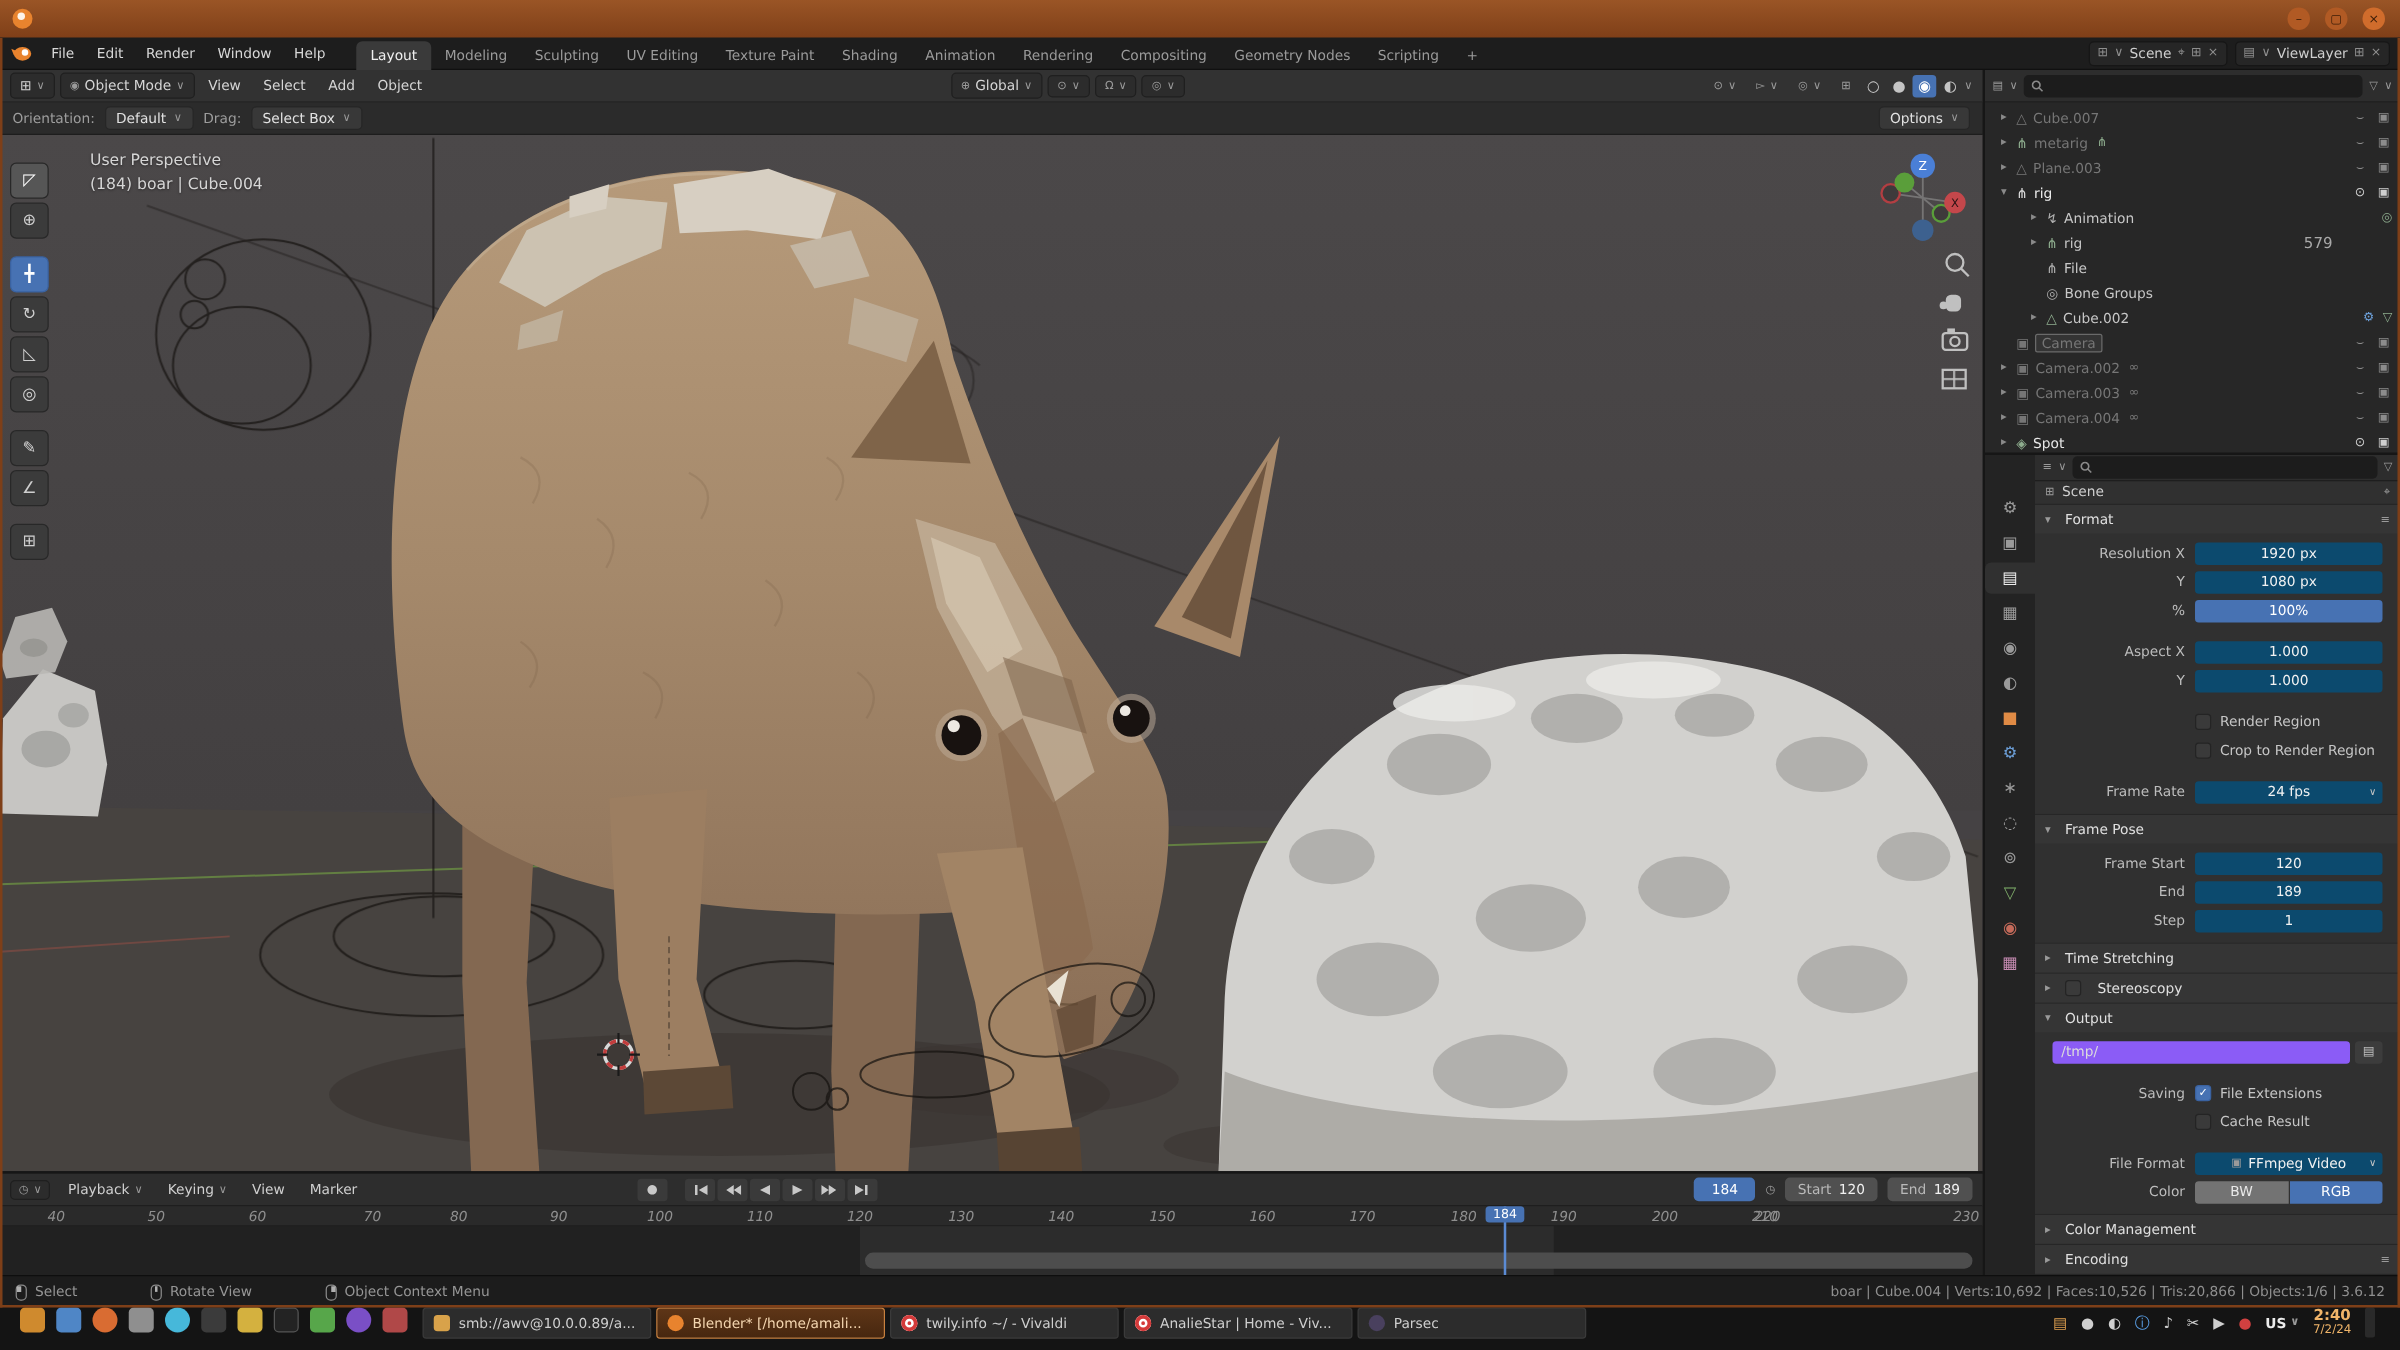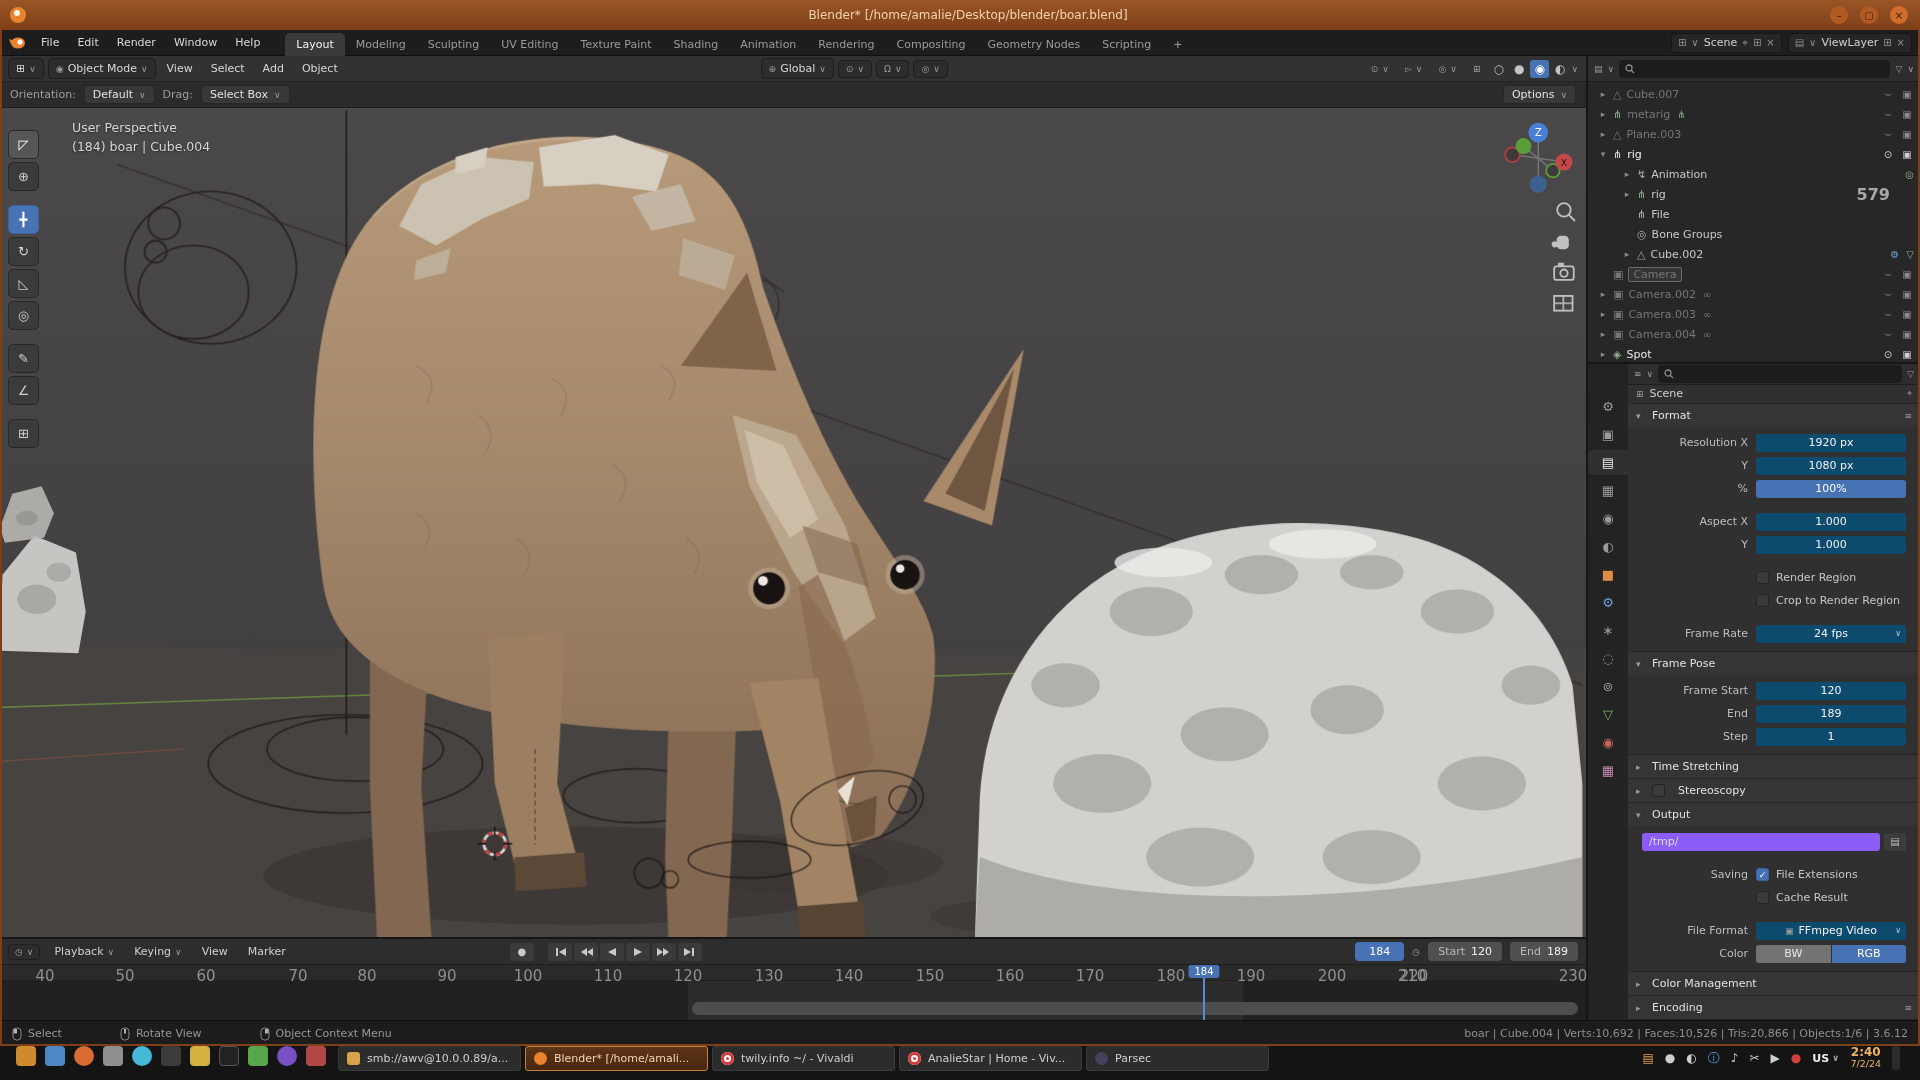--- a/index.html
+++ b/index.html
@@ -61,21 +61,21 @@
   .tl-header { height:26px; background:#2d2d2d; border-bottom:1px solid #1e1e1e; display:flex; align-items:center; gap:8px; padding:0 8px; }
   .tl-menu { color:#d0d0d0; display:flex; gap:4px; align-items:center; padding:2px 6px; }
   .transport { display:flex; gap:2px; margin-left:210px; align-items:center; }
   .tbtn { width:24px; height:18px; display:flex; align-items:center; justify-content:center; border-radius:3px; background:#3a3a3a; }
   .tbtn svg { display:block; }
   .tl-right { margin-left:auto; display:flex; gap:8px; align-items:center; }
   .frame-field { background:#4772b3; color:#fff; border-radius:4px; padding:3px 14px; }
   .startend { background:#505050; border-radius:4px; padding:3px 10px; display:flex; gap:6px; color:#f0f0f0; }
   .startend .lab { color:#b9b9b9; }
   .tl-ruler { height:16px; background:#2a2a2a; border-bottom:1px solid #202020; position:relative; }
-  .tick { position:absolute; top:2px; transform:translateX(-50%); color:#8f8f8f; font-size:15px; }
+  .tick { position:absolute; top:2px; transform:translateX(-50%); color:#8f8f8f; font-size:11px;font-style:italic; }
   .tl-tracks { flex:1; position:relative; background:#212121; }
   .range-band { position:absolute; left:688px; width:555px; top:0; bottom:0; background:#2c2c2c; }
   .tl-scrollbar { position:absolute; left:692px; right:8px; bottom:5px; height:13px; background:#4d4d4d; border-radius:7px; }
   .playhead { position:absolute; left:1203px; top:26px; bottom:0; width:2px; background:#5b8bd4; z-index:5; }
   .playhead-label { position:absolute; top:0; left:1px; transform:translateX(-50%); background:#4772b3; color:#fff; border-radius:3px; padding:1px 6px; font-size:10px; }
 
   
   .outliner { height:308px; background:#272727; border-bottom:2px solid #161616; display:flex; flex-direction:column; }
   .panel-toolbar { height:26px; background:#2d2d2d; border-bottom:1px solid #1e1e1e; display:flex; align-items:center; gap:5px; padding:0 6px; }
   .search-box { flex:1; height:18px; background:#1c1c1c; border-radius:4px; display:flex; align-items:center; gap:5px; padding:0 6px; }
@@ -83,21 +83,21 @@
   .ol-row { height:20px; display:flex; align-items:center; gap:5px; padding:0 6px 0 10px; color:#c8c8c8; }
   .ol-row .arr { width:10px; color:#8a8a8a; font-size:9px; text-align:center; flex:none; }
   .oic { font-size:11px; color:#b0b0b0; flex:none; }
   .oic.green { color:#8fae8f; }
   .oname { white-space:nowrap; }
   .dim { color:#767676; }
   .selbox { border:1px solid #6a6a6a; background:#343434; border-radius:2px; padding:0 4px; }
   .sp { flex:1; }
   .rt { color:#8c8c8c; font-size:10px; width:14px; text-align:center; }
   .rt.bright { color:#cfcfcf; }
-  .badge { color:#a8a8a8; margin-right:24px; font-size:16px;font-weight:bold; }
+  .badge { color:#a8a8a8; margin-right:48px; font-size:12px; }
   .ind2 { padding-left:34px; }
   .extra { font-size:10px; color:#8fae8f; margin-left:2px; }
   .extra.blue { color:#6c9fd8; }
 
   
   .props { flex:1; display:flex; background:#303030; overflow:hidden; }
   .props-tabs { width:40px; background:#232323; display:flex; flex-direction:column; align-items:center; padding-top:30px; gap:3px; }
   .ptab { width:40px; height:25px; display:flex; align-items:center; justify-content:center; color:#9a9a9a; font-size:13px; border-radius:5px 0 0 5px; }
   .ptab.active { background:#303030; color:#ececec; }
   .ptab.c-orange { color:#e08b45; } .ptab.c-blue { color:#6c9fd8; } .ptab.c-green { color:#7fae6a; }
@@ -153,21 +153,20 @@
   .edge-btn { width:8px; height:24px; background:#2a2a2a; border-radius:2px; }
 </style>
 </head>
 <body>
 
 <div id="app">
   <div class="frame-border"></div>
 
   <div class="titlebar">
     <span class="tb-logo"></span>
-    <span class="tb-title">Blender* [/home/amalie/Desktop/blender/boar.blend]</span>
     <span class="win-controls">
       <span class="winbtn">–</span>
       <span class="winbtn">▢</span>
       <span class="winbtn close">×</span>
     </span>
   </div>
 
   <div class="menubar">
     <svg class="mb-logo" viewBox="0 0 18 13">
       <ellipse cx="10" cy="7" rx="7" ry="5.5" fill="#e8832e"></ellipse>

